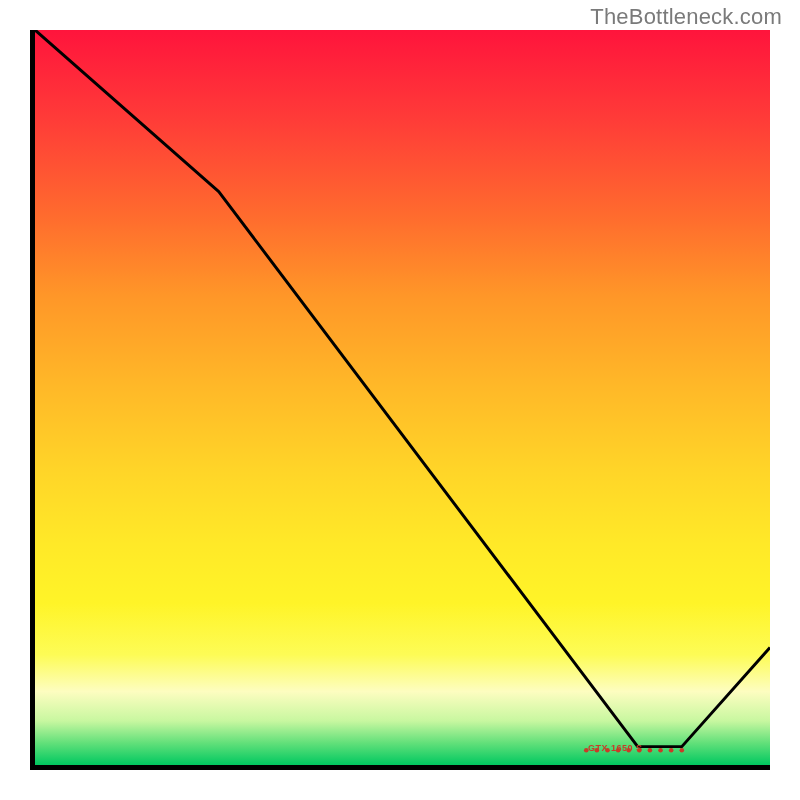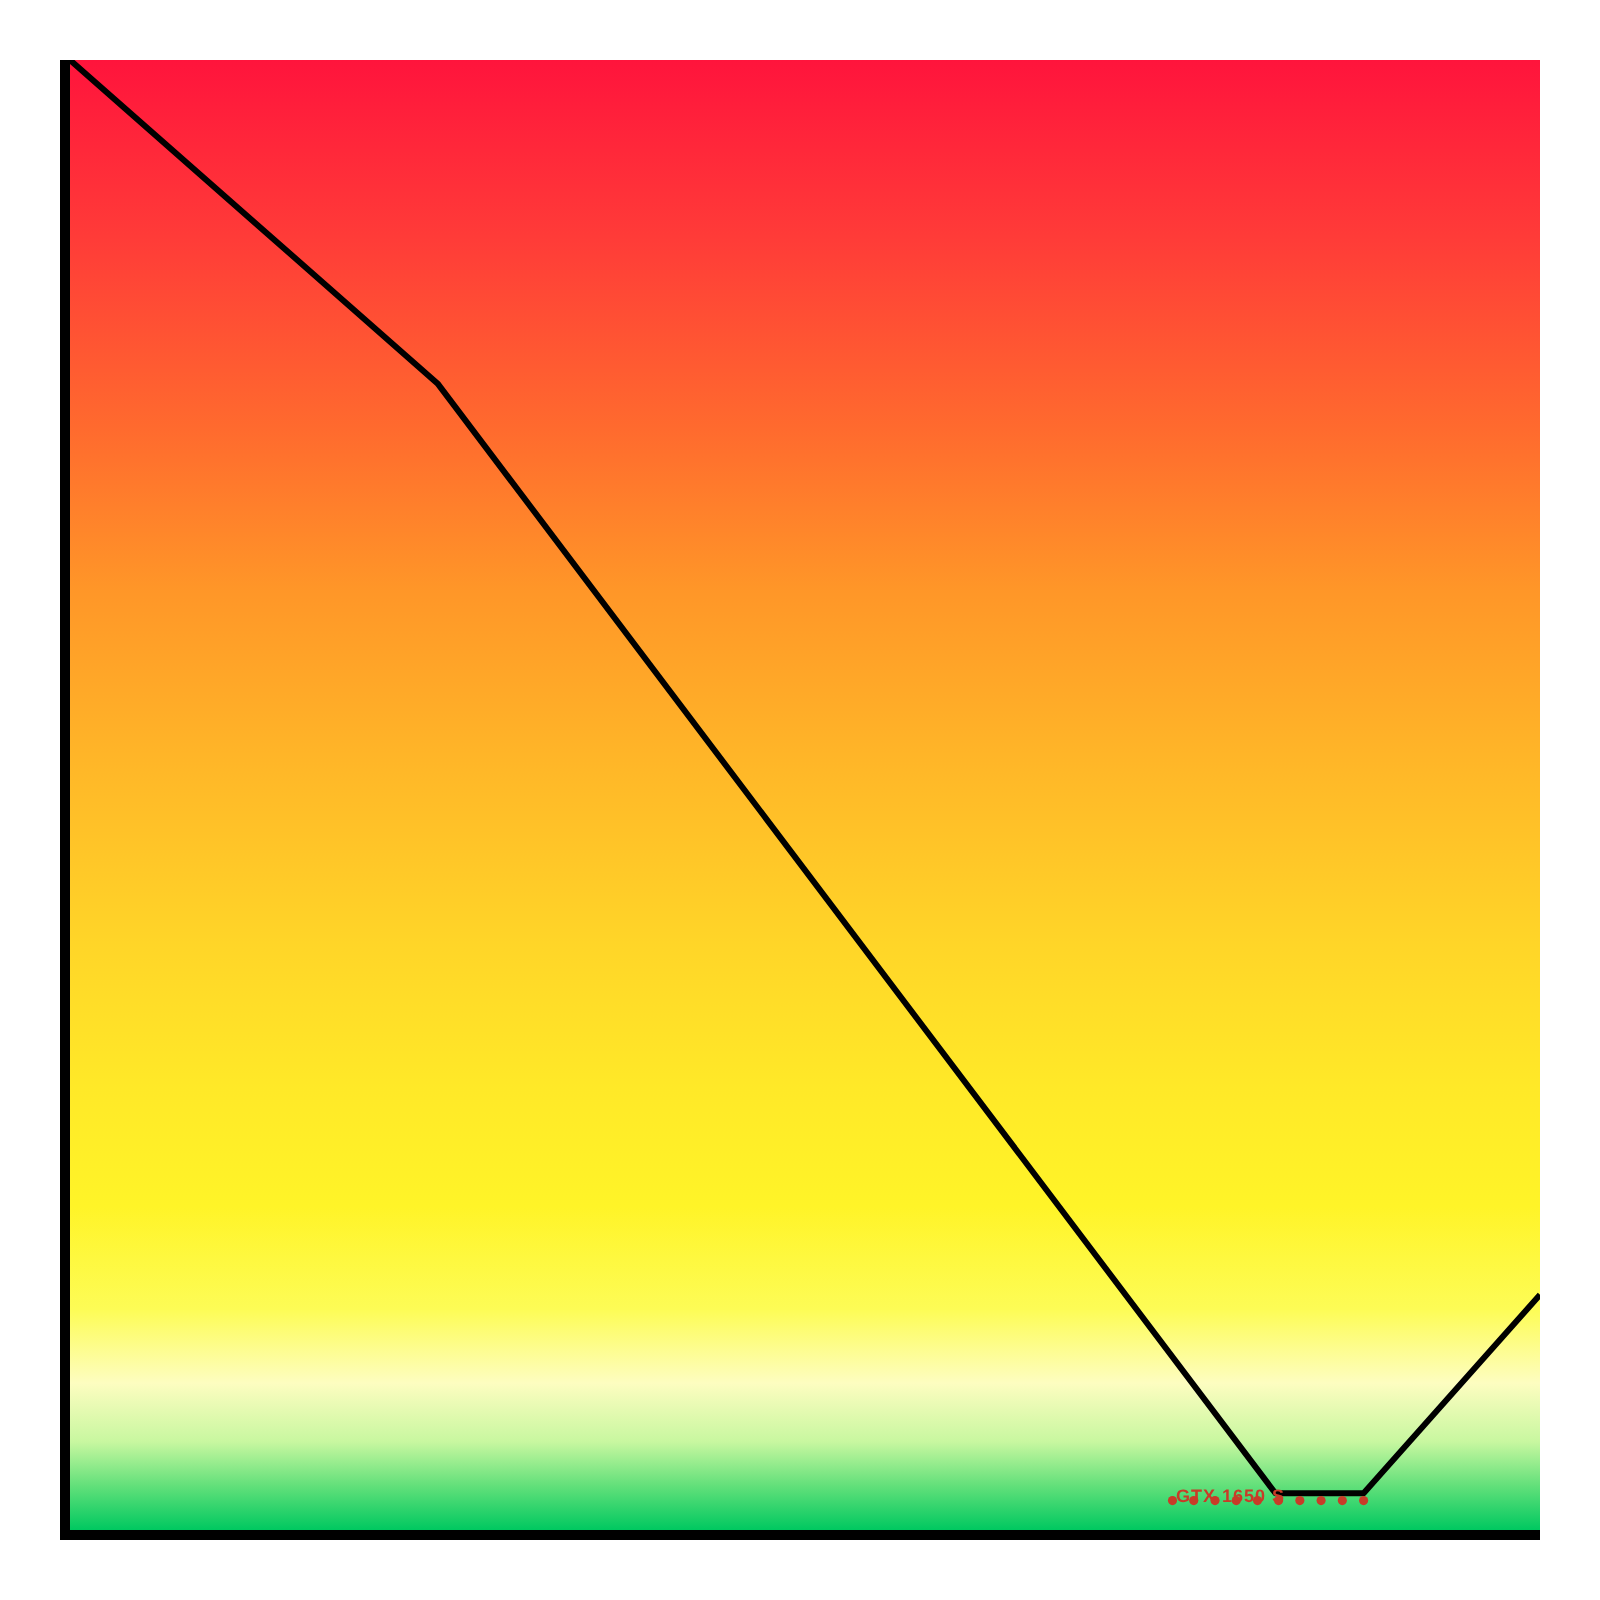--- a/index.html
+++ b/index.html
@@ -72,20 +72,21 @@
     font-weight: 700;
     letter-spacing: 0.5px;
     white-space: nowrap;
   }
 </style>
 </head>
 <body>
 
 <div class="container">
 
+  <div class="attribution">TheBottleneck.com</div>
 
   <div class="chart-frame">
     <div class="gradient"></div>
 
     <svg class="line" viewBox="0 0 740 740" preserveAspectRatio="none">
       <path id="curve-path" fill="none" stroke="#000000" stroke-width="3" stroke-linejoin="round" d="M0.0 0.0 L185.0 162.8 L606.8 721.5 L651.2 721.5 L740.0 621.6"></path>
       <g id="marker-group">
           <circle cx="555.0" cy="725.2" r="2.3" fill="#c83c28"></circle>
           <circle cx="565.7" cy="725.2" r="2.3" fill="#c83c28"></circle>
           <circle cx="576.4" cy="725.2" r="2.3" fill="#c83c28"></circle>

